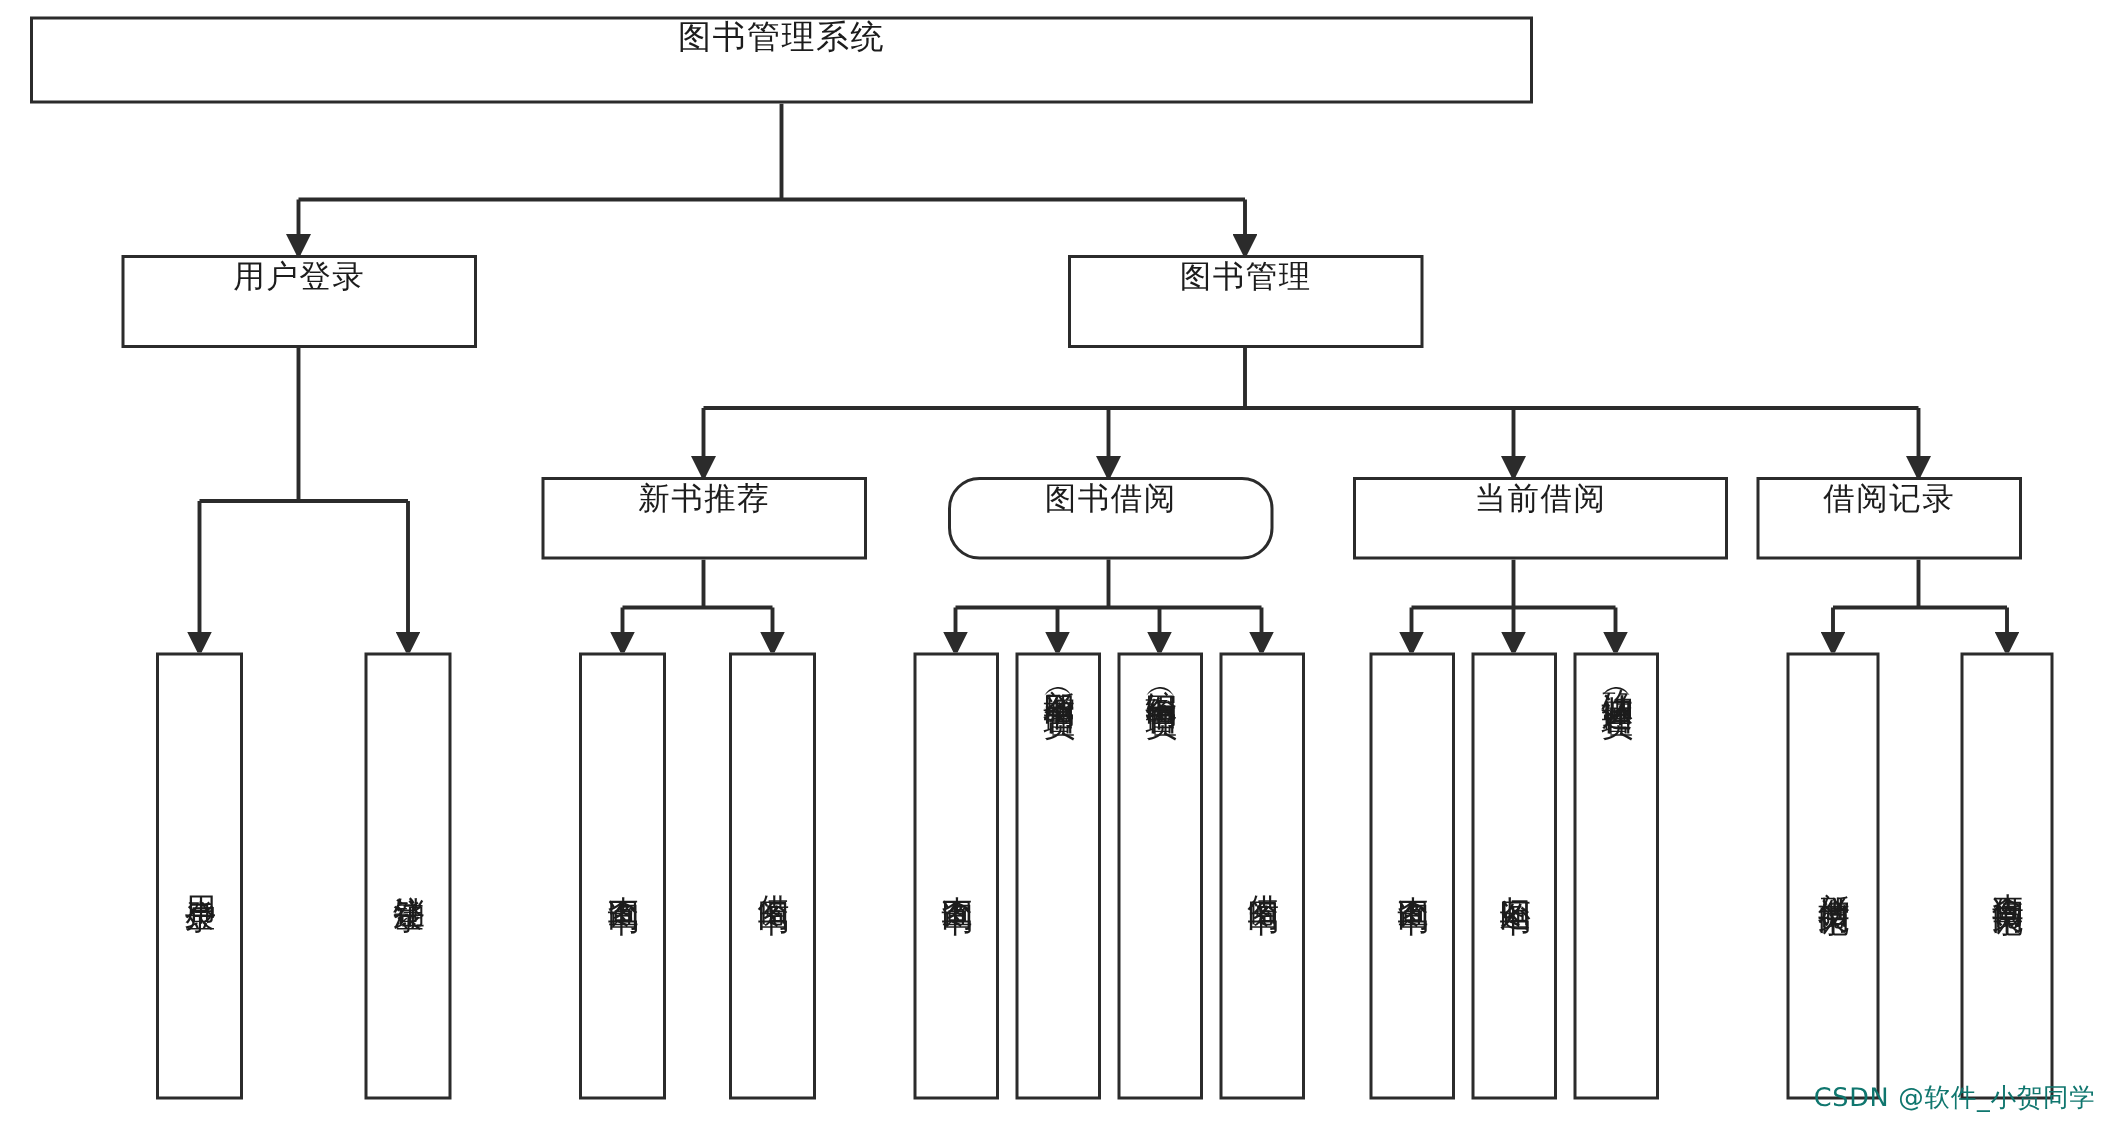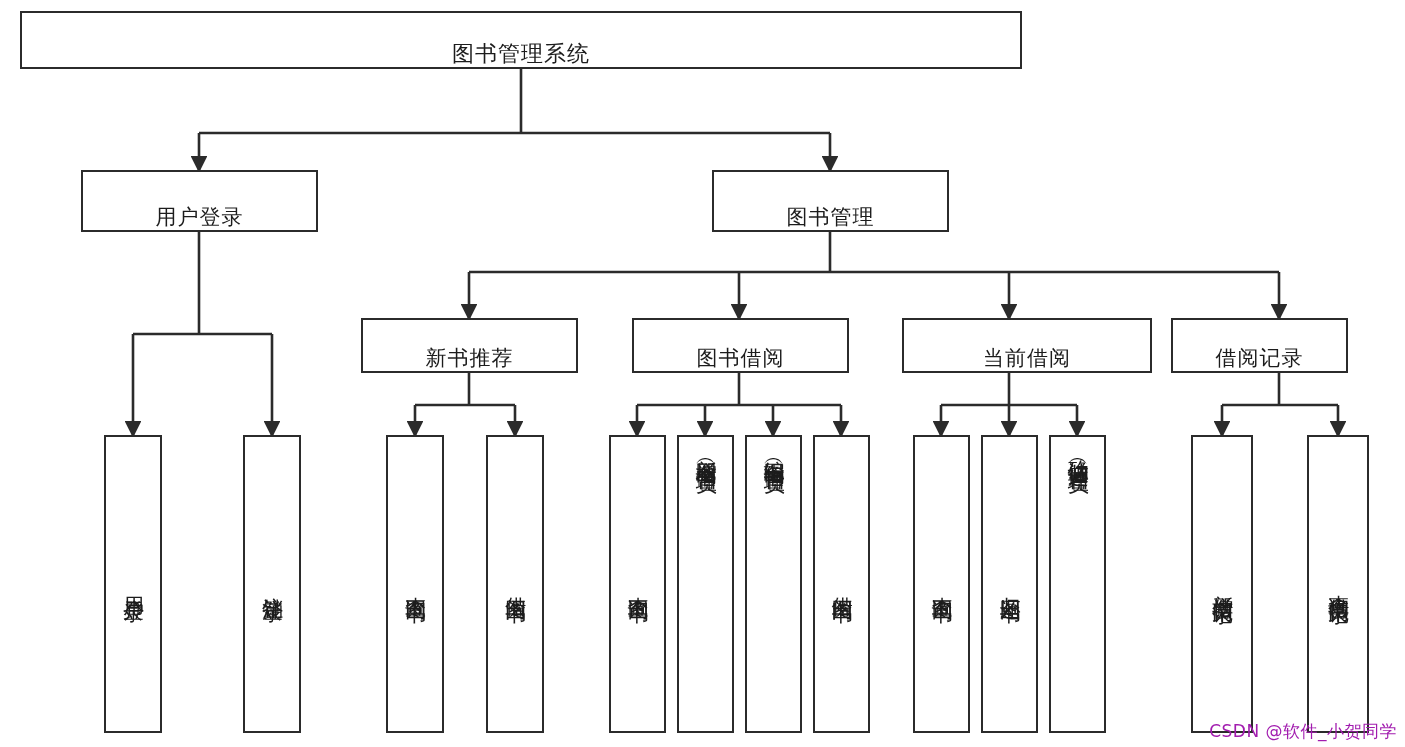--- a/index.html
+++ b/index.html
@@ -26,21 +26,21 @@
     width: 1405px;
     height: 747px;
     pointer-events: none;
   }
   .node {
     position: absolute;
     box-sizing: border-box;
     border: 2.5px solid #2b2b2b;
     background: #ffffff;
     display: flex;
-    align-items: flex-end;
+    align-items: flex-start;
     justify-content: center;
     z-index: 2;
   }
   .node .label {
     font-size: 21px;
     line-height: 1.18;
     color: #1c1c1c;
     letter-spacing: 1px;
     white-space: nowrap;
   }
@@ -63,21 +63,21 @@
   }
   .node.vertical.tall-text {
     align-items: flex-start;
     padding-top: 6px;
   }
   .watermark {
     position: absolute;
     right: 8px;
     bottom: 4px;
     font-size: 17px;
-    color: #a21caf;
+    color: #0f766e;
     letter-spacing: 0.5px;
     z-index: 3;
     white-space: nowrap;
   }
 </style>
 </head>
 <body>
 
 <div id="canvas">
 
@@ -138,21 +138,21 @@
   <div class="node level2" style="left:81px; top:170px; width:237px; height:62px;">
     <span class="label">用户登录</span>
   </div>
   <div class="node level2" style="left:361px; top:318px; width:217px; height:55px;">
     <span class="label">新书推荐</span>
   </div>
 
   <div class="node level2" style="left:712px; top:170px; width:237px; height:62px;">
     <span class="label">图书管理</span>
   </div>
-  <div class="node level2" style="left:632px; top:318px; width:217px; height:55px;">
+  <div class="node level2" style="left:632px; top:318px; width:217px; height:55px;border-radius:21px;">
     <span class="label">图书借阅</span>
   </div>
   <div class="node level2" style="left:902px; top:318px; width:250px; height:55px;">
     <span class="label">当前借阅</span>
   </div>
   <div class="node level2" style="left:1171px; top:318px; width:177px; height:55px;">
     <span class="label">借阅记录</span>
   </div>
 
   <div class="node vertical" style="left:104px; top:435px; width:58px; height:298px;">

